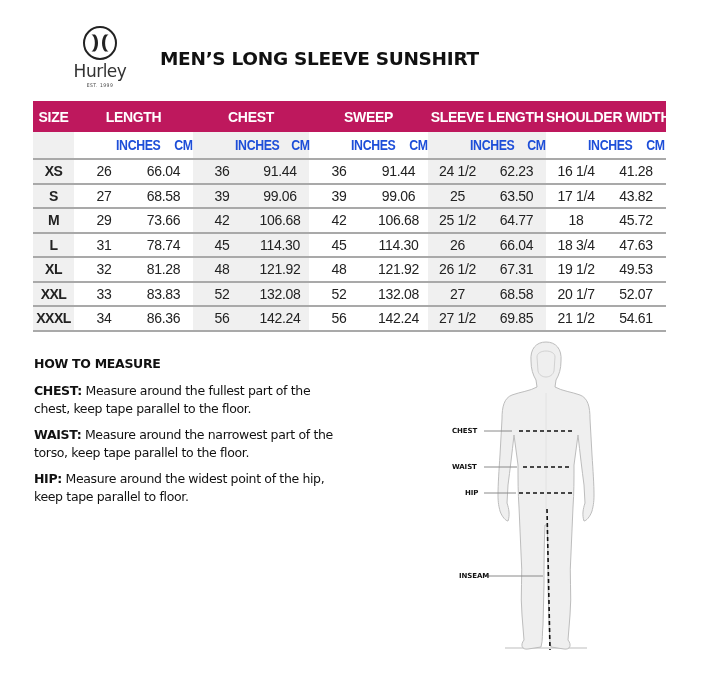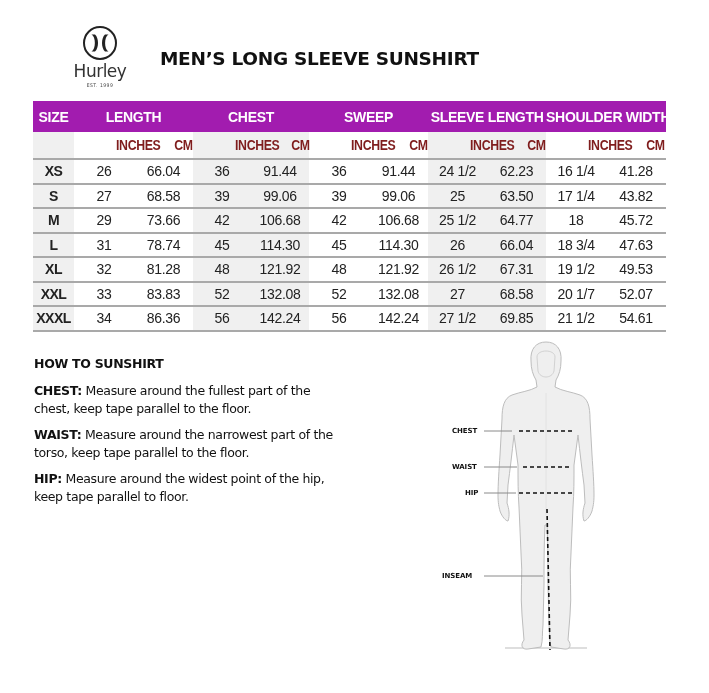--- a/index.html
+++ b/index.html
@@ -7,22 +7,22 @@
 
   .logo { position: absolute; left: 68px; top: 25px; width: 64px; text-align: center; }
   .logo svg { display: block; margin: 0 auto; }
   .logo .wordmark { font-family: "DejaVu Sans", sans-serif; font-size: 17px; color: #333; letter-spacing: -0.5px; margin-top: 1px; line-height: 18px; }
   .logo .est { font-family: "DejaVu Sans Condensed", "DejaVu Sans", sans-serif; font-size: 5px; color: #444; letter-spacing: 0.5px; margin-top: 2px; }
 
   .page-title { position: absolute; left: 160px; top: 48px; font-family: "DejaVu Sans", sans-serif; font-weight: bold; font-size: 18.5px; letter-spacing: -0.3px; color: #111; white-space: nowrap; }
 
   table.size-table { position: absolute; left: 33px; top: 101px; border-collapse: collapse; table-layout: fixed; width: 633px; }
   .size-table th, .size-table td { text-align: center; padding: 0; font-size: 14px; white-space: nowrap; }
-  .size-table thead tr.group th { background: #a21caf; color: #ffffff; height: 31px; font-weight: bold; font-family: "Liberation Sans Narrow", "Liberation Sans", sans-serif; font-size: 14px; letter-spacing: -0.3px; }
-  .size-table thead tr.units th { height: 26px; font-weight: bold; font-size: 14px; letter-spacing: -0.4px; border-bottom: 2px solid #a9a9a9; color: #7f1d1d; transform-origin: center; padding-left: 39px; }
+  .size-table thead tr.group th { background: #be185d; color: #ffffff; height: 31px; font-weight: bold; font-family: "Liberation Sans Narrow", "Liberation Sans", sans-serif; font-size: 14px; letter-spacing: -0.3px; }
+  .size-table thead tr.units th { height: 26px; font-weight: bold; font-size: 14px; letter-spacing: -0.4px; border-bottom: 2px solid #a9a9a9; color: #1d4ed8; transform-origin: center; padding-left: 39px; }
   .size-table tbody td { height: 22.5px; border-bottom: 2px solid #a9a9a9; color: #222; letter-spacing: -0.3px; }
   .size-table tbody td.size-cell { font-weight: bold; letter-spacing: -0.5px; }
   .shade { background: #f0f0f0; }
   .narrow { display: inline-block; transform: scaleX(0.88); }
 
   .measure { position: absolute; left: 34px; top: 356px; width: 300px; font-family: "DejaVu Sans", sans-serif; }
   .measure h3 { font-size: 12.5px; font-weight: bold; margin: 0 0 11px 0; letter-spacing: -0.3px; }
   .measure p { font-size: 12.5px; line-height: 17.5px; margin: 0 0 9px 0; letter-spacing: -0.35px; color: #111; }
   .measure p b { font-weight: bold; }
 
@@ -170,21 +170,21 @@
         <td>142.24</td>
         <td class="shade">27 1/2</td>
         <td class="shade">69.85</td>
         <td>21 1/2</td>
         <td>54.61</td>
       </tr>
     </tbody>
 </table>
 
 <div class="measure">
-  <h3>HOW TO SUNSHIRT</h3>
+  <h3>HOW TO MEASURE</h3>
   <p><b>CHEST:</b><span> Measure around the fullest part of the chest, keep tape parallel to the floor.</span></p>
   <p><b>WAIST:</b><span> Measure around the narrowest part of the torso, keep tape parallel to the floor.</span></p>
   <p><b>HIP:</b><span> Measure around the widest point of the hip, keep tape parallel to floor.</span></p>
 </div>
 
 <div class="figure">
   <svg width="200" height="345" viewBox="0 0 200 345" style="position:absolute;left:0;top:0">
 
     <line x1="65" y1="313" x2="147" y2="313" stroke="#bdbdbd" stroke-width="1"></line>
 
@@ -245,14 +245,14 @@
     <line x1="44" y1="241" x2="103" y2="241" stroke="#8a8a8a" stroke-width="1"></line>
 
     <line x1="79" y1="96" x2="134" y2="96" stroke="#111" stroke-width="1.4" stroke-dasharray="4,3"></line>
     <line x1="83" y1="132" x2="130" y2="132" stroke="#111" stroke-width="1.4" stroke-dasharray="4,3"></line>
     <line x1="79" y1="158" x2="134" y2="158" stroke="#111" stroke-width="1.4" stroke-dasharray="4,3"></line>
     <line x1="107" y1="174" x2="110" y2="315" stroke="#111" stroke-width="1.6" stroke-dasharray="4,3"></line>
   </svg>
   <div class="fig-label" style="left:12px;top:92px">CHEST</div>
   <div class="fig-label" style="left:12px;top:128px">WAIST</div>
   <div class="fig-label" style="left:25px;top:154px">HIP</div>
-  <div class="fig-label" style="left:2px;top:237px">INSEAM</div>
+  <div class="fig-label" style="left:19px;top:237px">INSEAM</div>
 </div>
 
 </body></html>

